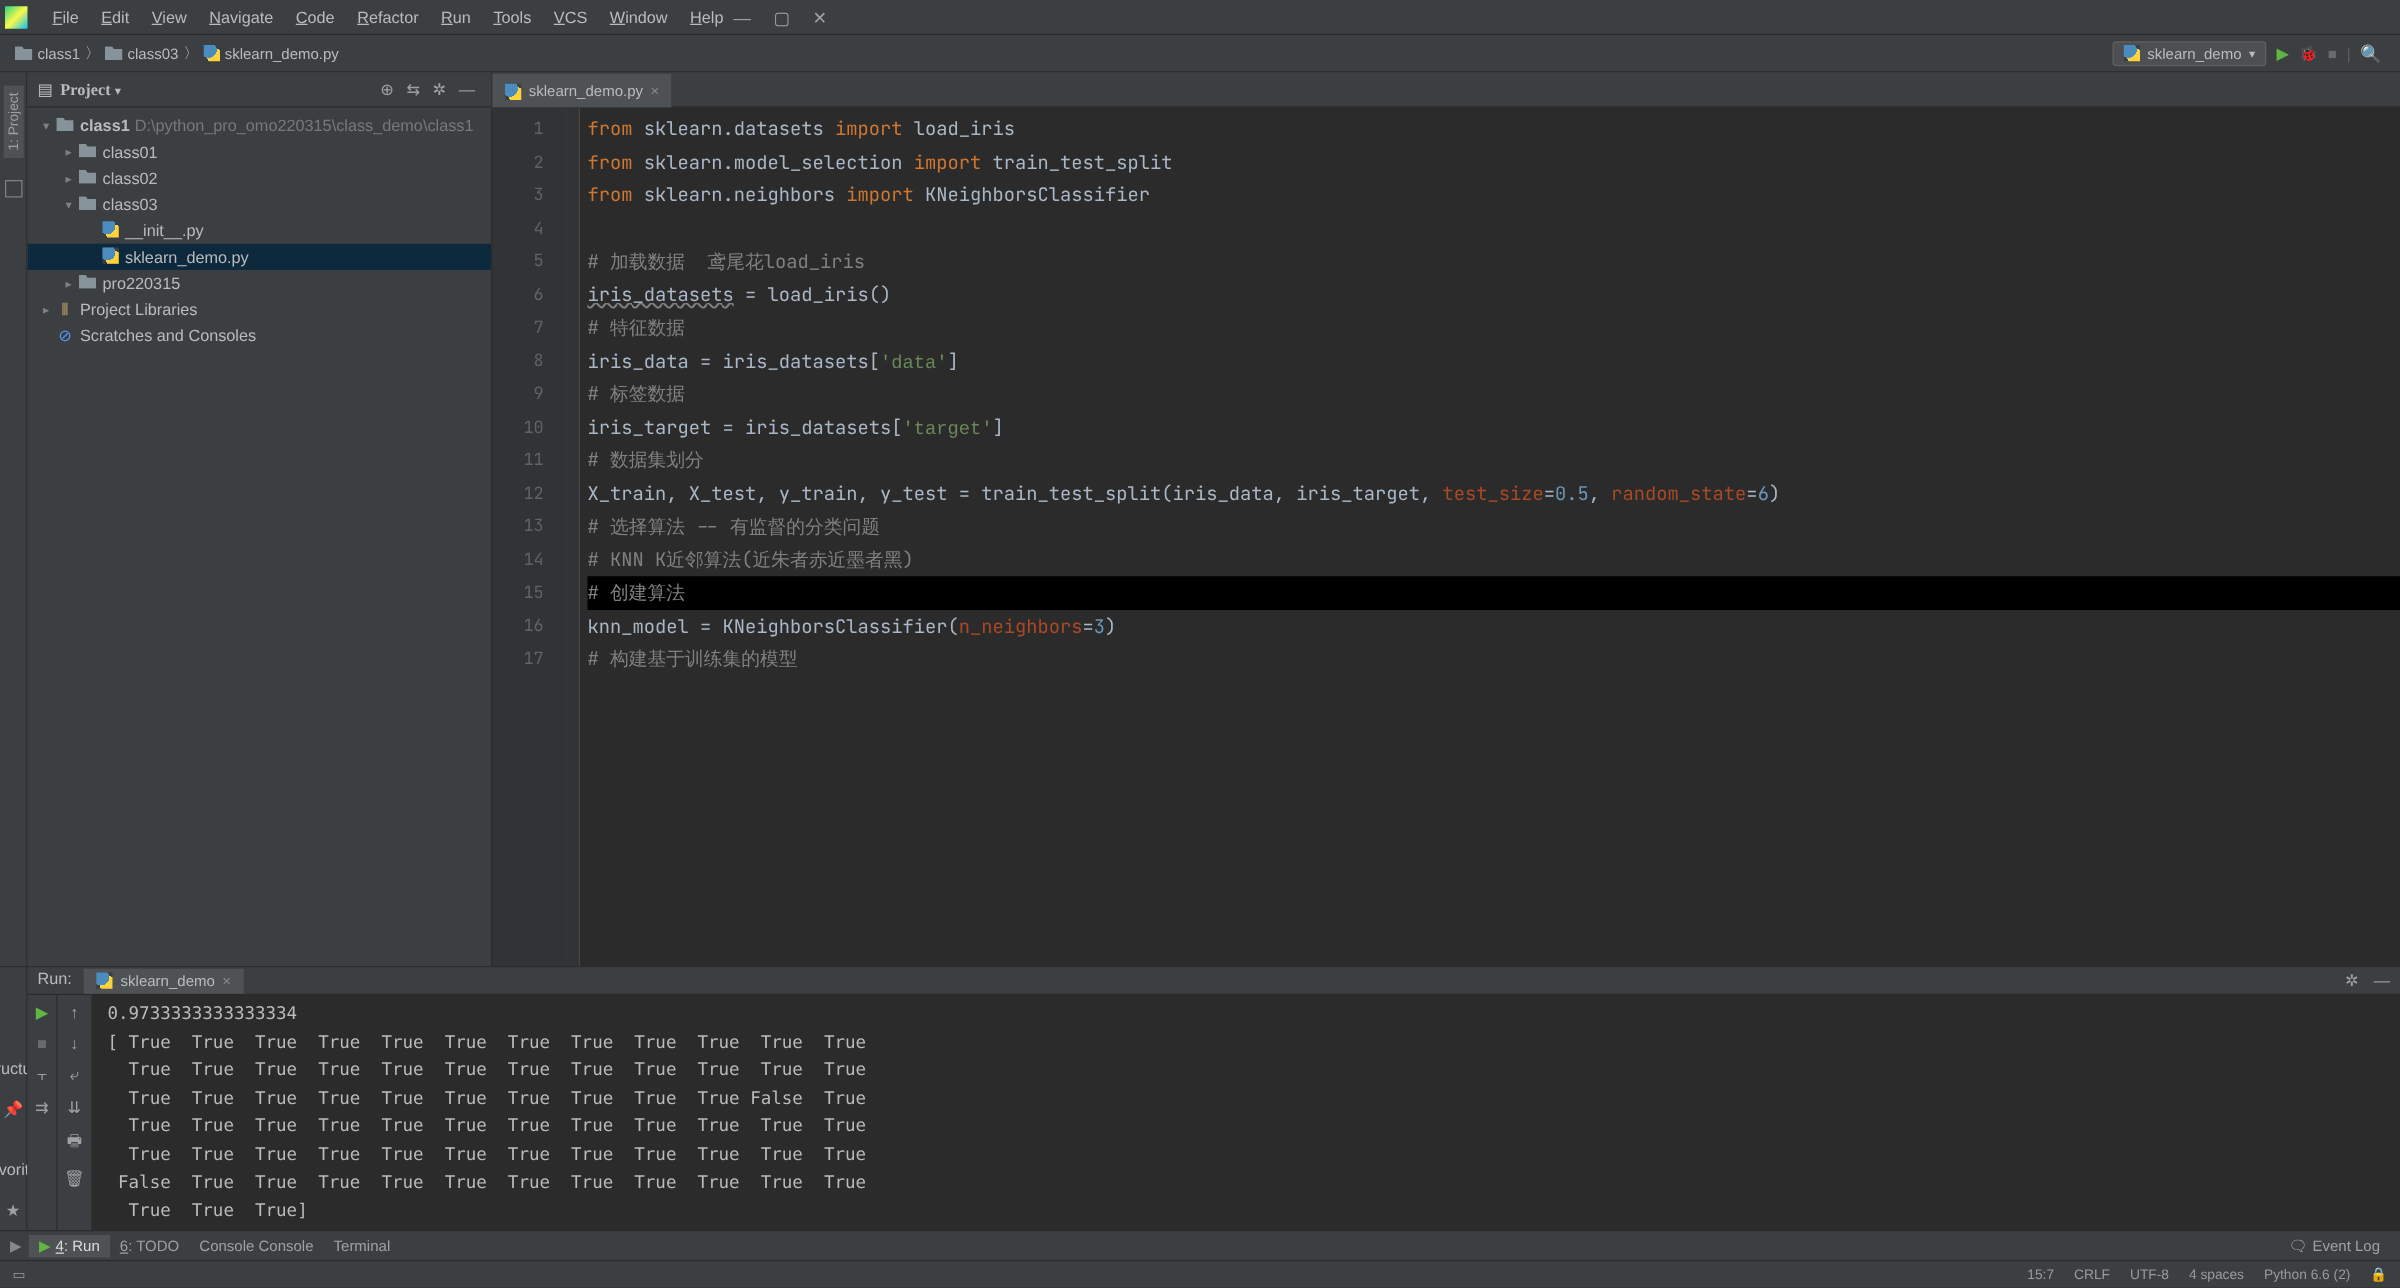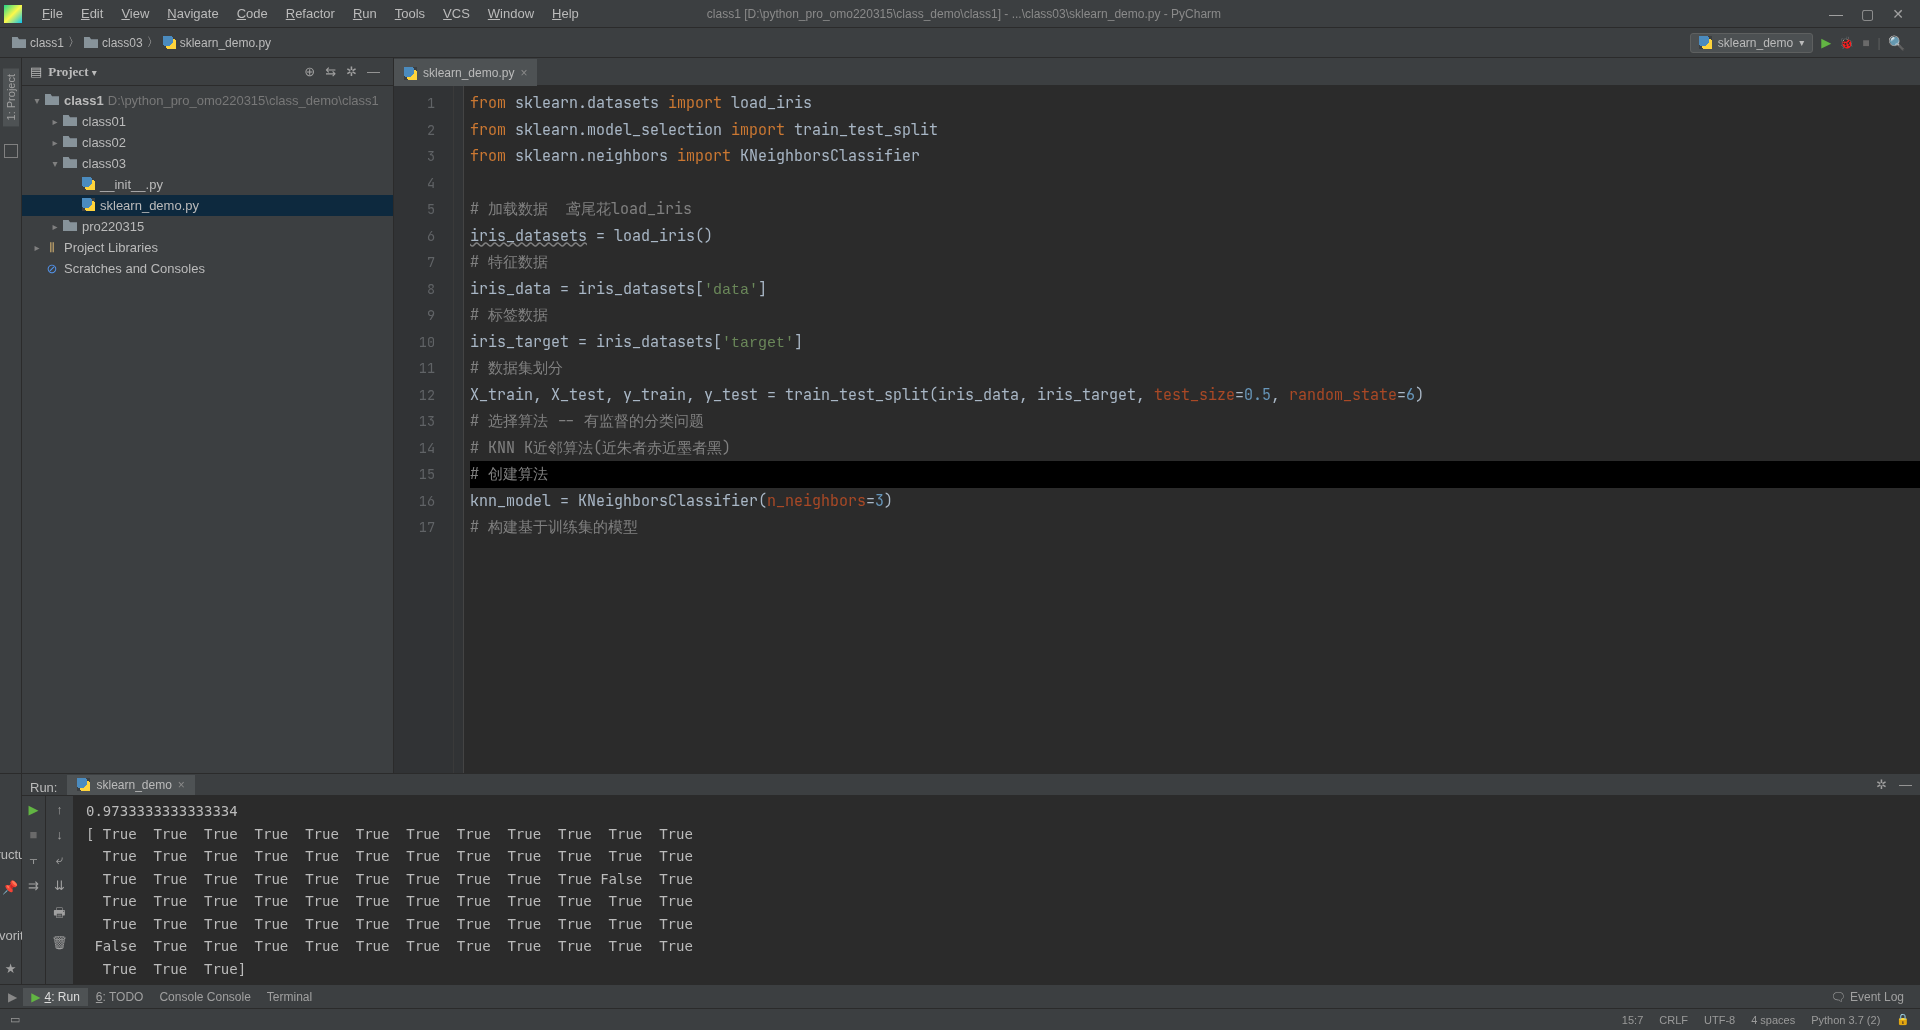--- a/index.html
+++ b/index.html
@@ -169,21 +169,21 @@
   height: 210px;
 }
 .run-tabs {
   height: 26px;
   display: flex;
   align-items: center;
   padding: 0 8px;
   border-bottom: 1px solid #2b2b2b;
   justify-content: space-between;
 }
-.run-tabs-left { display: flex; align-items: flex-end; gap: 10px;}
+.run-tabs-left { display: flex; align-items: flex-start; gap: 10px;}
 .run-tab { background: #4e5254; padding: 3px 10px; display: flex; align-items: center; gap: 6px; font-size: 12px;}
 .run-tabs-right { display: flex; align-items: center; gap: 12px; color: #a0a0a0;}
 .run-body { flex: 1; display: flex; background: #2b2b2b;}
 .run-left {
   width: 24px;
   background: #3c3f41;
   display: flex;
   flex-direction: column;
   align-items: center;
   padding: 6px 0;
@@ -249,21 +249,20 @@
       <span class="menu-item"><u>V</u>iew</span>
       <span class="menu-item"><u>N</u>avigate</span>
       <span class="menu-item"><u>C</u>ode</span>
       <span class="menu-item"><u>R</u>efactor</span>
       <span class="menu-item"><u>R</u>un</span>
       <span class="menu-item"><u>T</u>ools</span>
       <span class="menu-item"><u>V</u>CS</span>
       <span class="menu-item"><u>W</u>indow</span>
       <span class="menu-item"><u>H</u>elp</span>
     </div>
-  <div class="title-text">class1 [D:\python_pro_omo220315\class_demo\class1] - ...\class03\sklearn_demo.py - PyCharm</div>
   <div class="win-controls">
     <span>—</span>
     <span>▢</span>
     <span>✕</span>
   </div>
 </div>
 
 <div class="navbar">
   <div id="breadcrumbs" style="display:flex;align-items:center;">
       <span class="crumb">
@@ -468,16 +467,16 @@
   </div>
 </div>
 
 <div class="statusbar">
   <div>▭</div>
   <div class="status-right">
     <span>15:7</span>
     <span>CRLF</span>
     <span>UTF-8</span>
     <span>4 spaces</span>
-    <span>Python 3.7 (2)</span>
+    <span>Python 6.6 (2)</span>
     <span class="lock-icon"></span>
   </div>
 </div>
 
 </body></html>

